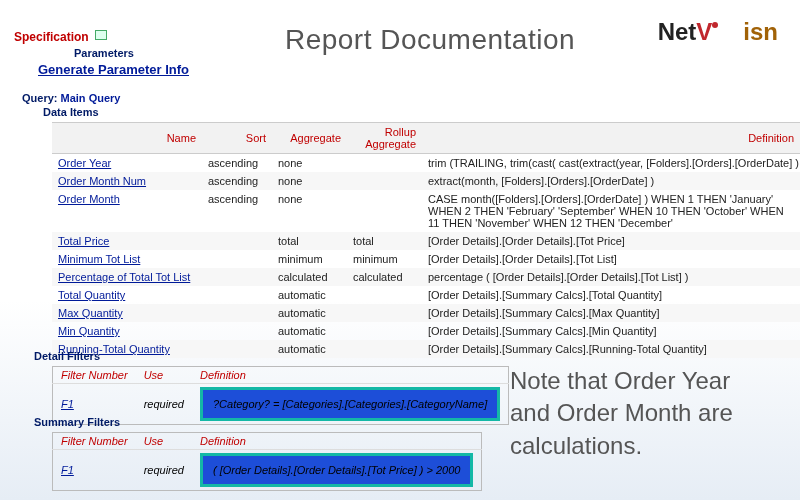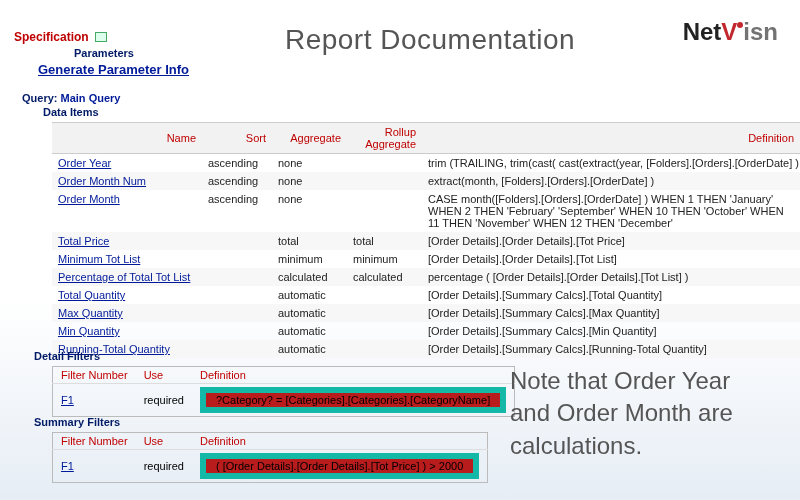--- a/index.html
+++ b/index.html
@@ -15,46 +15,46 @@
   position: absolute; top: 24px; left: 0; width: 100%;
   text-align: center; font-size: 28px; font-weight: 300;
   color: #555; letter-spacing: 0.5px; margin-left: 30px;
 }
 .logo {
   position: absolute; top: 18px; right: 22px;
   font-size: 24px; font-weight: 700;
 }
 .logo .net { color: #222; }
 .logo .v { color: #c1272d; }
-.logo .isn { color: #737373; }
+.logo .isn { color: #a16207; margin-left: 25px; }
 .logo .dot { display:inline-block; width:6px; height:6px; background:#c1272d; border-radius:50%; vertical-align:top; margin-top:4px;}
 .tree { position:absolute; top:30px; left:14px; }
-.tree .spec-row { display:flex; align-items:center; gap:6px; }
+.tree .spec-row { display:flex; gap:6px; }
 .tree .spec { color:#c00000; font-weight:bold; font-size:12px; }
 .tree .doc-icon { width:12px; height:10px; border:1px solid #4a6; background:#dfe; display:inline-block; }
 .tree .params { color:#001a66; font-weight:bold; margin-left:12px; margin-top:3px; font-size:11px;padding-left:48px;}
 .tree .genparam { color:#001a99; font-weight:bold; text-decoration:underline; margin-left:24px; margin-top:3px; font-size:13px;}
 .query-line { position:absolute; top:92px; left:22px; color:#001a99; font-weight:bold; font-size:11px;}
 .query-line .label { color:#001a66; }
 .dataitems-label { position:absolute; top:106px; left:43px; color:#001a66; font-weight:bold; font-size:11px;}
 .datagrid { position:absolute; top:122px; left:52px; right:0; }
 .datagrid table { border-collapse:collapse; width:100%; table-layout:fixed; }
 .datagrid th { text-align:right; color:#c00000; font-weight:normal; font-size:11px; padding:3px 6px; background:#f2f2f2; border-top:1px solid #ccc; border-bottom:1px solid #ccc;}
 .datagrid td { padding:3px 6px; font-size:11px; color:#222; vertical-align:top; white-space:nowrap; overflow:hidden;margin-top:32px;}
 .datagrid tr.alt td { background:#f7f7f7; }
 .datagrid td.name a { color:#001a99; text-decoration:underline; }
 .col-name{width:150px;} .col-sort{width:70px;} .col-agg{width:75px;} .col-rollup{width:75px;} .col-def{}
 .section-label { color:#001a66; font-weight:bold; font-size:11px; }
 .detail-sec { position:absolute; top:350px; left:34px; }
 .summary-sec { position:absolute; top:416px; left:34px; }
-.filter-table { margin-top:4px; margin-left:18px; border:1px solid #bbb; border-collapse:collapse; }
+.filter-table { margin-top:4px; margin-left:18px; border:1px solid #bbb; border-collapse:collapse;font-style:italic; }
 .filter-table th { color:#c00000; font-weight:normal; text-align:left; padding:2px 8px; font-size:11px; border-bottom:1px solid #ddd;}
 .filter-table td { padding:3px 8px; font-size:11px; }
 .filter-table td a { color:#001a99; text-decoration:underline; }
-.defbox { display:inline-block; border:6px solid #14b8a6; padding:1px 10px; background:#b91c1c; font-size:11px;}
+.defbox { display:inline-block; border:3px solid #14b8a6; padding:8px 10px; background:#1d4ed8; font-size:11px;}
 .note { position:absolute; right:30px; top:365px; width:260px; font-size:24px; font-weight:300; color:#555; line-height:1.35;}
 </style>
 </head>
 <body>
 
 <div class="header-title">Report Documentation</div>
 
 <div class="logo">
   <span class="net">Net</span><span class="v">V</span><span class="dot"></span><span class="isn">isn</span>
 </div>

